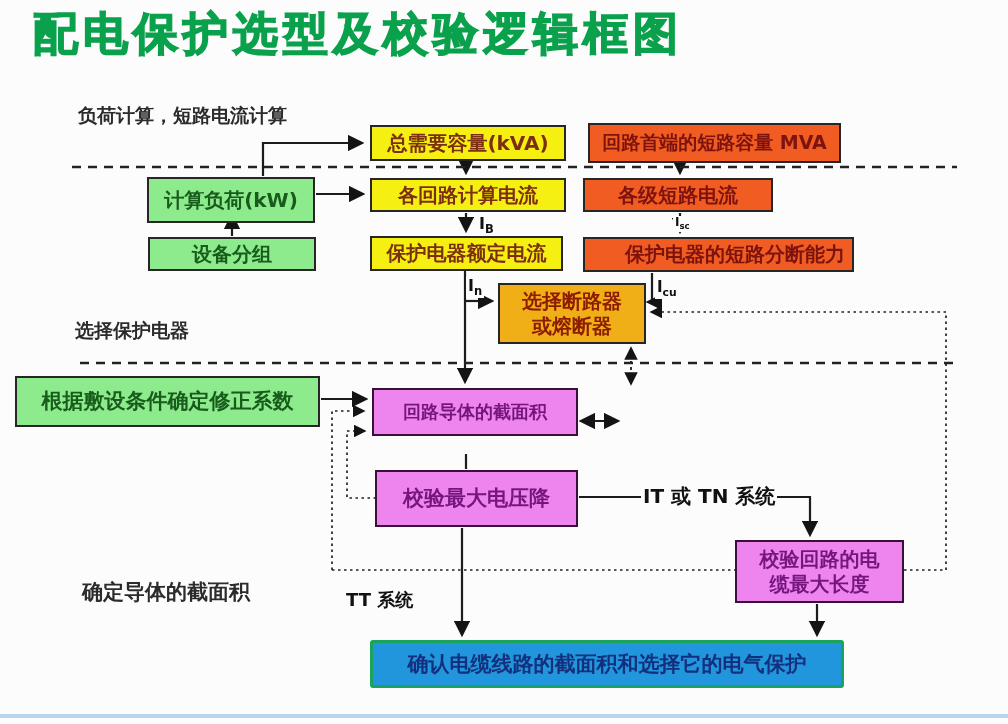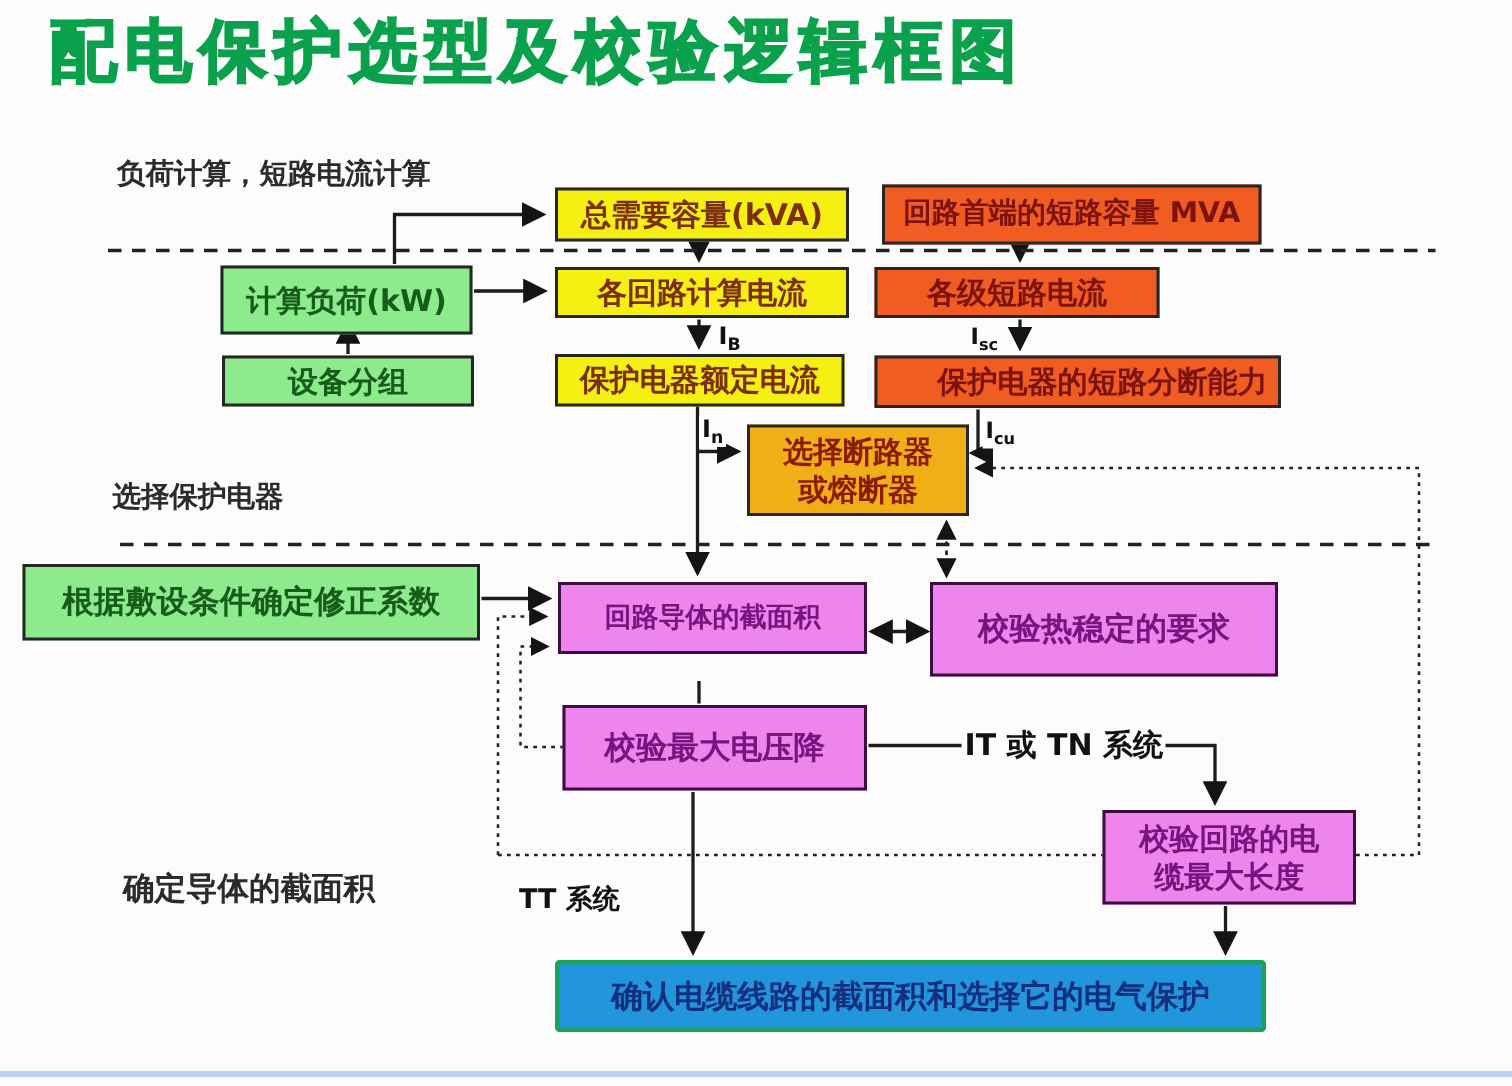--- a/index.html
+++ b/index.html
@@ -92,27 +92,26 @@
   <div class="box g" style="left:147px;top:177px;width:168px;height:46px;font-size:20px;">计算负荷(kW)</div>
   <div class="box y" style="left:370px;top:178px;width:196px;height:34px;font-size:20px;">各回路计算电流</div>
   <div class="box o" style="left:583px;top:178px;width:190px;height:34px;font-size:20px;">各级短路电流</div>
   <div class="box g" style="left:148px;top:237px;width:168px;height:34px;font-size:20px;">设备分组</div>
   <div class="box y" style="left:370px;top:236px;width:193px;height:35px;font-size:20px;">保护电器额定电流</div>
   <div class="box o" style="left:583px;top:237px;width:271px;height:35px;font-size:20px;padding-left:33px;">保护电器的短路分断能力</div>
   <div class="box a" style="left:498px;top:283px;width:148px;height:61px;font-size:20px;">选择断路器
 或熔断器</div>
   <div class="box g" style="left:15px;top:376px;width:305px;height:51px;font-size:21px;">根据敷设条件确定修正系数</div>
   <div class="box p" style="left:372px;top:388px;width:206px;height:48px;font-size:18px;">回路导体的截面积</div>
-  <div class="box p" style="left:620px;top:388px;width:232px;height:63px;font-size:21px;">校验热稳定的要求</div>
   <div class="box p" style="left:375px;top:470px;width:203px;height:57px;font-size:21px;">校验最大电压降</div>
   <div class="box p" style="left:735px;top:540px;width:169px;height:63px;font-size:20px;">校验回路的电
 缆最大长度</div>
   <div class="box b" style="left:370px;top:640px;width:474px;height:48px;font-size:21px;text-align:right;">确认电缆线路的截面积和选择它的电气保护</div>
 
   <div class="elabel" style="left:477px;top:215px;font-size:16px;"><span>I</span><sub>B</sub></div>
   <div class="elabel" style="left:466px;top:277px;font-size:16px;"><span>I</span><sub>n</sub></div>
-  <div class="elabel" style="left:645px;top:216px;font-size:15px;"><span>I</span><sub>sc</sub></div>
+  <div class="elabel" style="left:673px;top:216px;font-size:12px;"><span>I</span><sub>sc</sub></div>
   <div class="elabel" style="left:655px;top:279px;font-size:15px;"><span>I</span><sub>cu</sub></div>
   <div class="elabel" style="left:641px;top:485px;font-size:20px;">IT 或 TN 系统</div>
   <div class="elabel" style="left:344px;top:590px;font-size:18px;">TT 系统</div>
 
   <div id="bottombar"></div>
 </div>
 
 </body></html>

